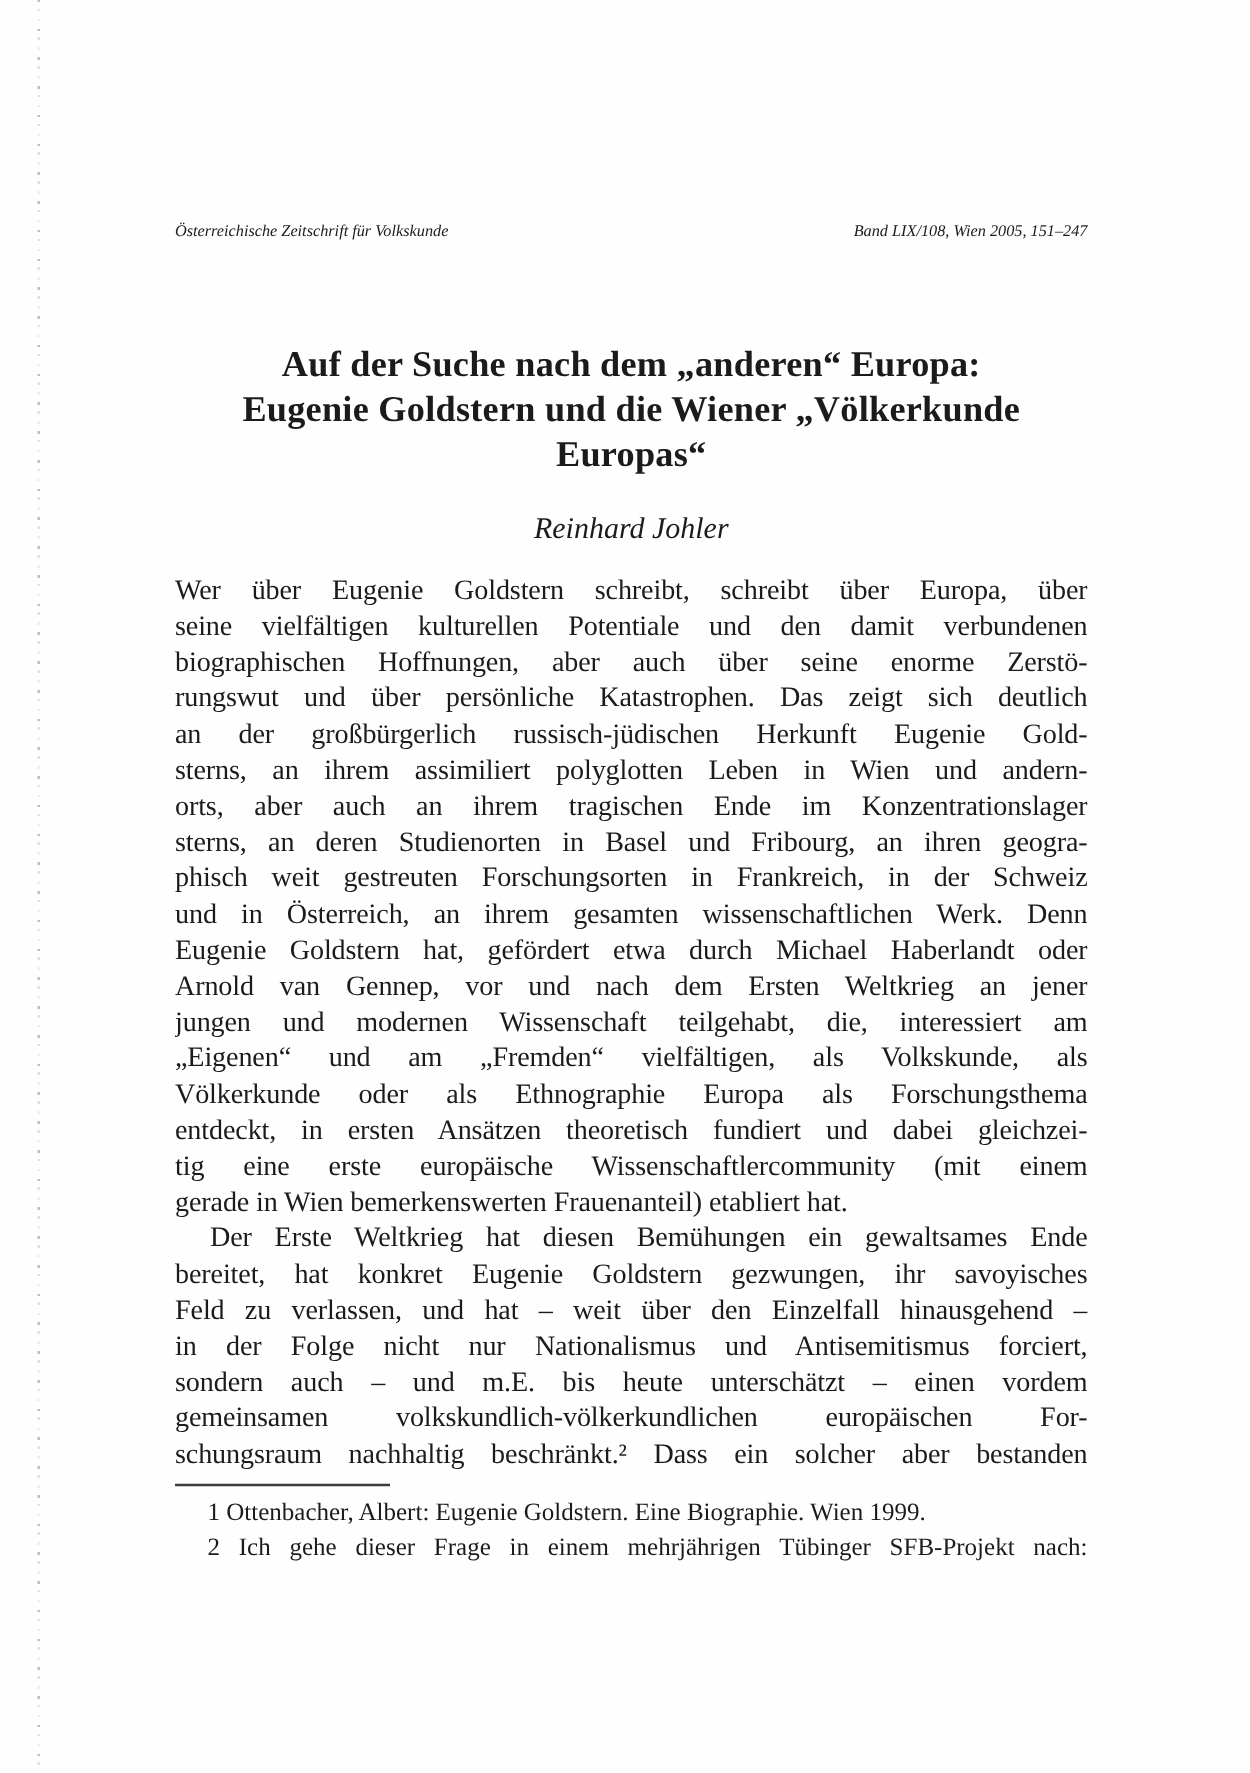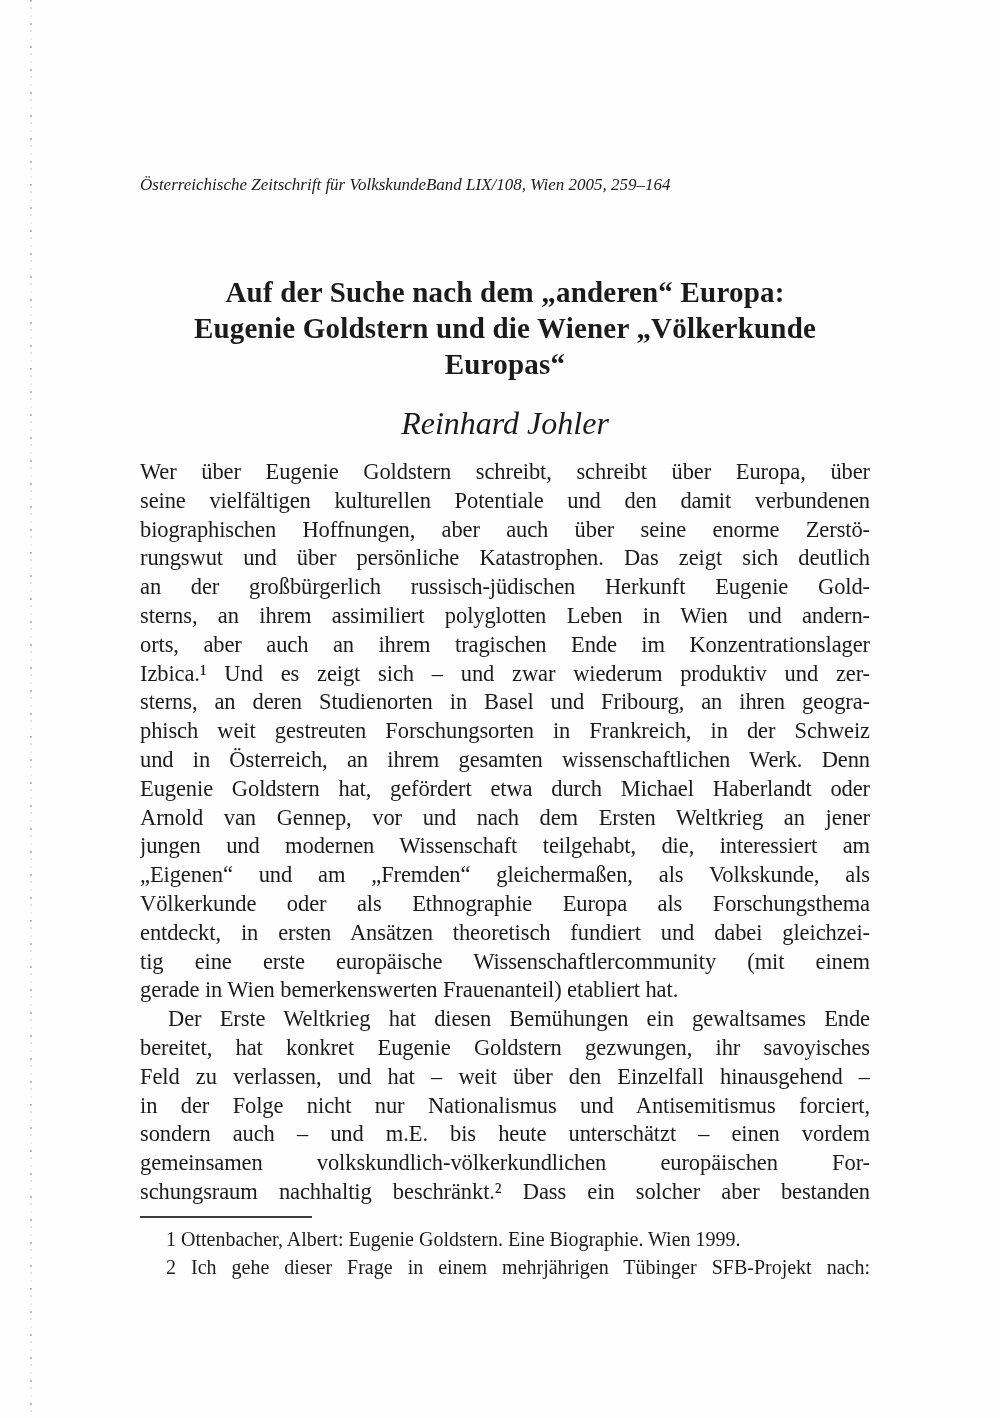--- a/index.html
+++ b/index.html
@@ -34,41 +34,41 @@
     );
   }
   .content {
     position: absolute;
     left: 140px;
     top: 172px;
     width: 730px;
   }
   .header {
     display: flex;
-    justify-content: flex-start;
+    justify-content: space-between;
     align-items: baseline;
     font-style: italic;
-    font-size: 17px;
+    font-size: 13px;
     line-height: 26px;
     white-space: nowrap;
   }
   .title {
     margin: 76px 0 0 0;
     text-align: center;
     font-weight: bold;
     font-size: 29px;
     line-height: 36px;
     letter-spacing: 0.2px;
   }
   .title-line { display: block; }
   .author {
     margin-top: 27px;
     text-align: center;
     font-style: italic;
-    font-size: 32px;
+    font-size: 24px;
     line-height: 29px;
   }
   .body {
     font-size: 22.5px;
     line-height: 28.8px;
     letter-spacing: -0.1px;
   }
   .para1 { margin-top: 20px; }
   .para2 { margin-top: 0; }
   .line {
@@ -103,49 +103,48 @@
 </head>
 <body>
 
 <div class="page">
   <div class="scan-line"></div>
 
   <div class="content">
 
     <div class="header">
       <span class="journal">Österreichische Zeitschrift für Volkskunde</span>
-      <span class="issue">Band LIX/108, Wien 2005, 259–164</span>
+      <span class="issue">Band LIX/108, Wien 2005, 151–247</span>
     </div>
 
     <h1 class="title">
 
     <span class="title-line">Auf der Suche nach dem „anderen“ Europa:</span>
         <span class="title-line">Eugenie Goldstern und die Wiener „Völkerkunde</span>
         <span class="title-line">Europas“</span>
       </h1>
 
     <div class="author">Reinhard Johler</div>
 
     <div class="body para1">
 
     <div class="line">Wer über Eugenie Goldstern schreibt, schreibt über Europa, über</div>
         <div class="line">seine vielfältigen kulturellen Potentiale und den damit verbundenen</div>
         <div class="line">biographischen Hoffnungen, aber auch über seine enorme Zerstö-</div>
         <div class="line">rungswut und über persönliche Katastrophen. Das zeigt sich deutlich</div>
         <div class="line">an der großbürgerlich russisch-jüdischen Herkunft Eugenie Gold-</div>
         <div class="line">sterns, an ihrem assimiliert polyglotten Leben in Wien und andern-</div>
         <div class="line">orts, aber auch an ihrem tragischen Ende im Konzentrationslager</div>
-        <div class="line">Izbica.¹ Und es zeigt sich – und zwar wiederum produktiv und zer-</div>
         <div class="line">sterns, an deren Studienorten in Basel und Fribourg, an ihren geogra-</div>
         <div class="line">phisch weit gestreuten Forschungsorten in Frankreich, in der Schweiz</div>
         <div class="line">und in Österreich, an ihrem gesamten wissenschaftlichen Werk. Denn</div>
         <div class="line">Eugenie Goldstern hat, gefördert etwa durch Michael Haberlandt oder</div>
         <div class="line">Arnold van Gennep, vor und nach dem Ersten Weltkrieg an jener</div>
         <div class="line">jungen und modernen Wissenschaft teilgehabt, die, interessiert am</div>
-        <div class="line">„Eigenen“ und am „Fremden“ gleichermaßen, als Volkskunde, als</div>
+        <div class="line">„Eigenen“ und am „Fremden“ vielfältigen, als Volkskunde, als</div>
         <div class="line">Völkerkunde oder als Ethnographie Europa als Forschungsthema</div>
         <div class="line">entdeckt, in ersten Ansätzen theoretisch fundiert und dabei gleichzei-</div>
         <div class="line">tig eine erste europäische Wissenschaftlercommunity (mit einem</div>
         <div class="line">gerade in Wien bemerkenswerten Frauenanteil) etabliert hat.</div>
       </div>
 
     <div class="body para2">
 
     <div class="line">Der Erste Weltkrieg hat diesen Bemühungen ein gewaltsames Ende</div>
         <div class="line">bereitet, hat konkret Eugenie Goldstern gezwungen, ihr savoyisches</div>

